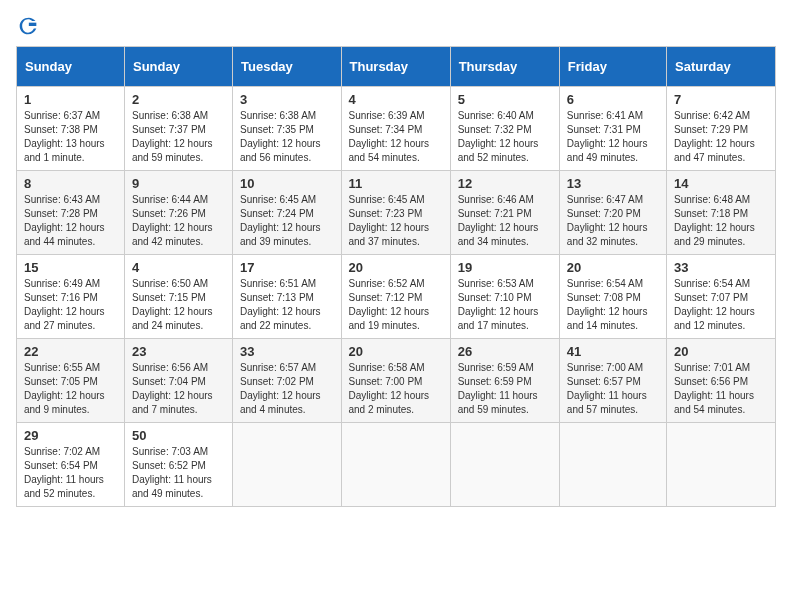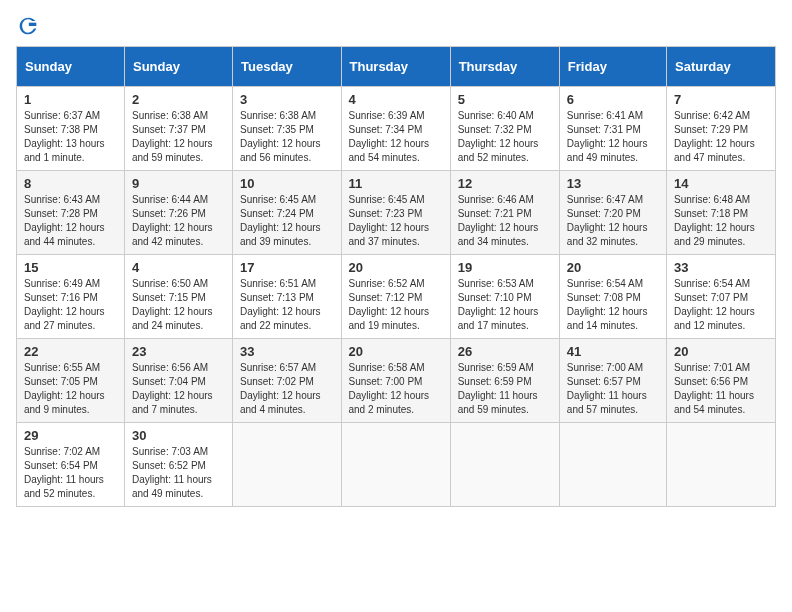--- a/index.html
+++ b/index.html
@@ -239,21 +239,21 @@
           <span class="day-num">20</span>
           <div class="day-detail">Sunrise: 7:01 AM<br>Sunset: 6:56 PM<br>Daylight: 11 hours and 54 minutes.</div>
         </td>
       </tr>
       <tr>
         <td>
           <span class="day-num">29</span>
           <div class="day-detail">Sunrise: 7:02 AM<br>Sunset: 6:54 PM<br>Daylight: 11 hours and 52 minutes.</div>
         </td>
         <td>
-          <span class="day-num">30</span>
+          <span class="day-num">50</span>
           <div class="day-detail">Sunrise: 7:03 AM<br>Sunset: 6:52 PM<br>Daylight: 11 hours and 49 minutes.</div>
         </td>
         <td class="empty-cell"></td>
         <td class="empty-cell"></td>
         <td class="empty-cell"></td>
         <td class="empty-cell"></td>
         <td class="empty-cell"></td>
       </tr>
     </tbody>
 </table>

